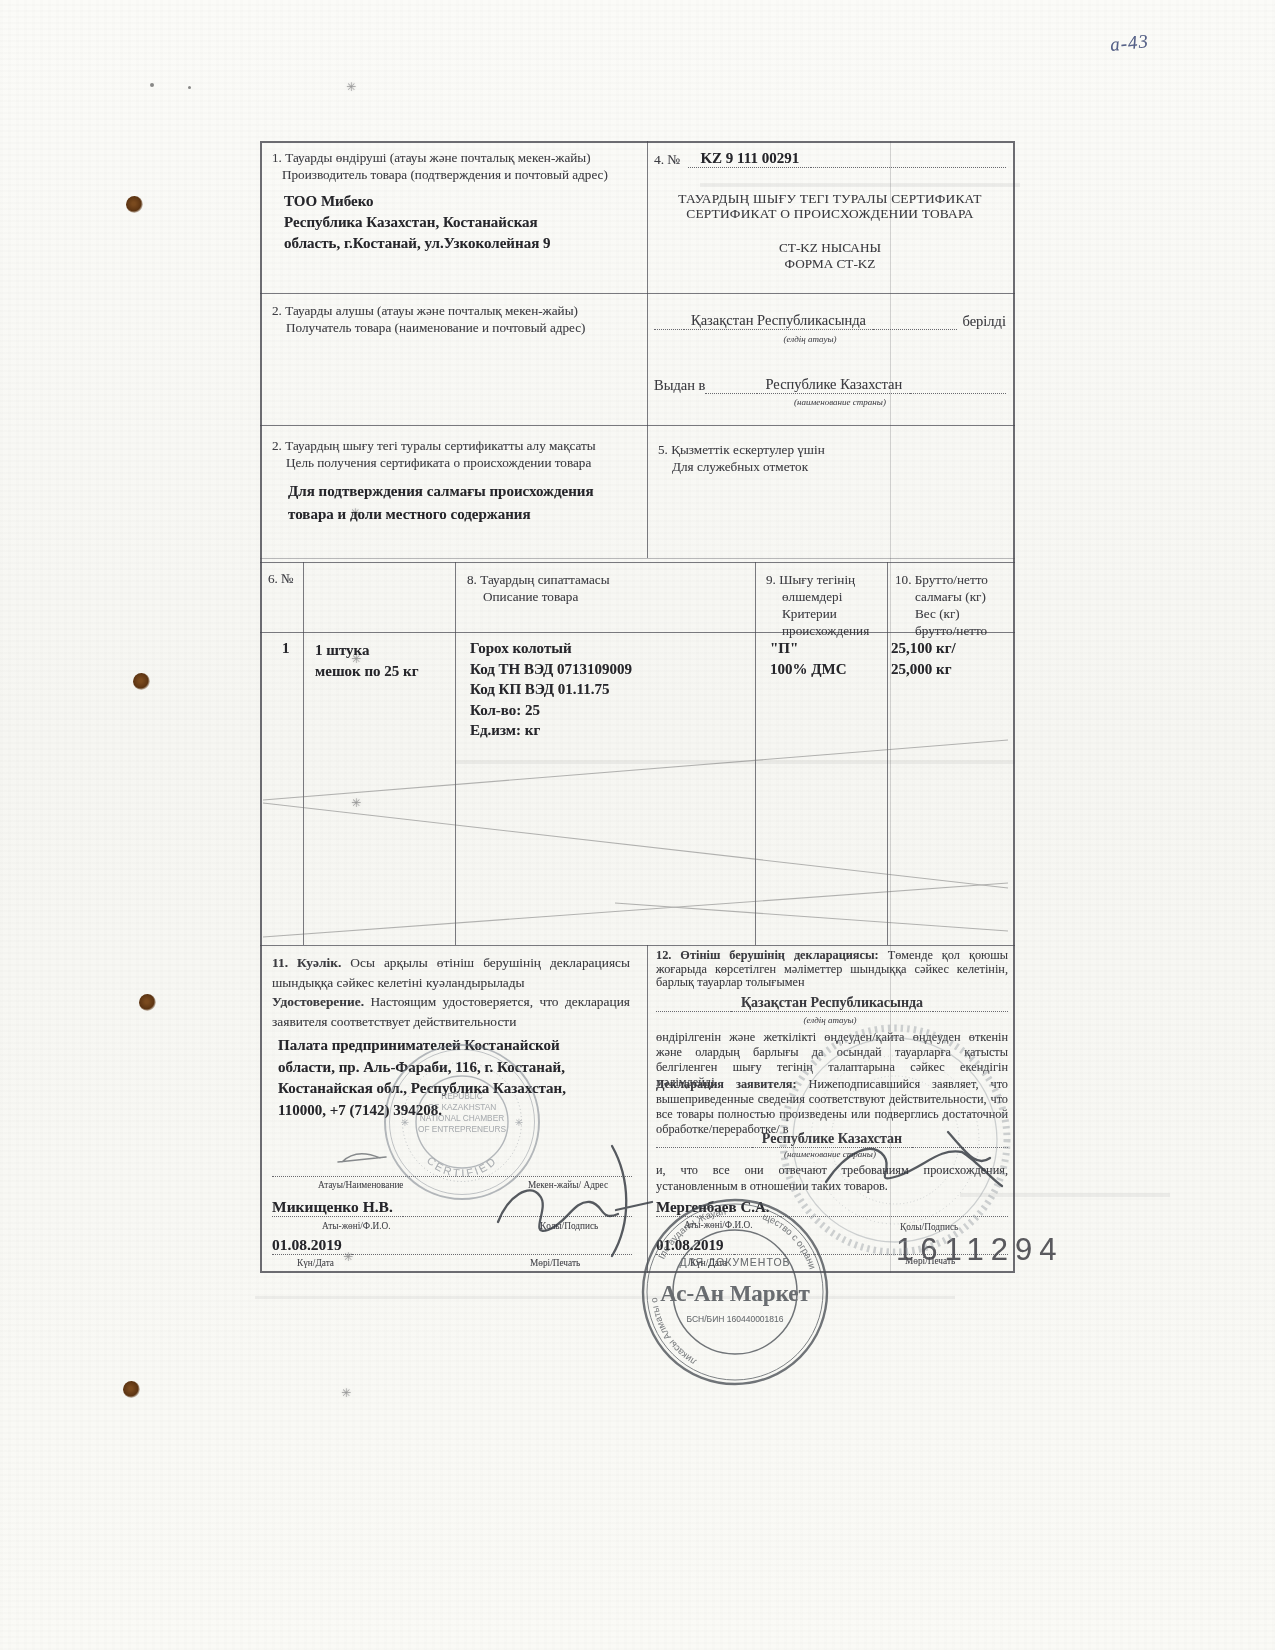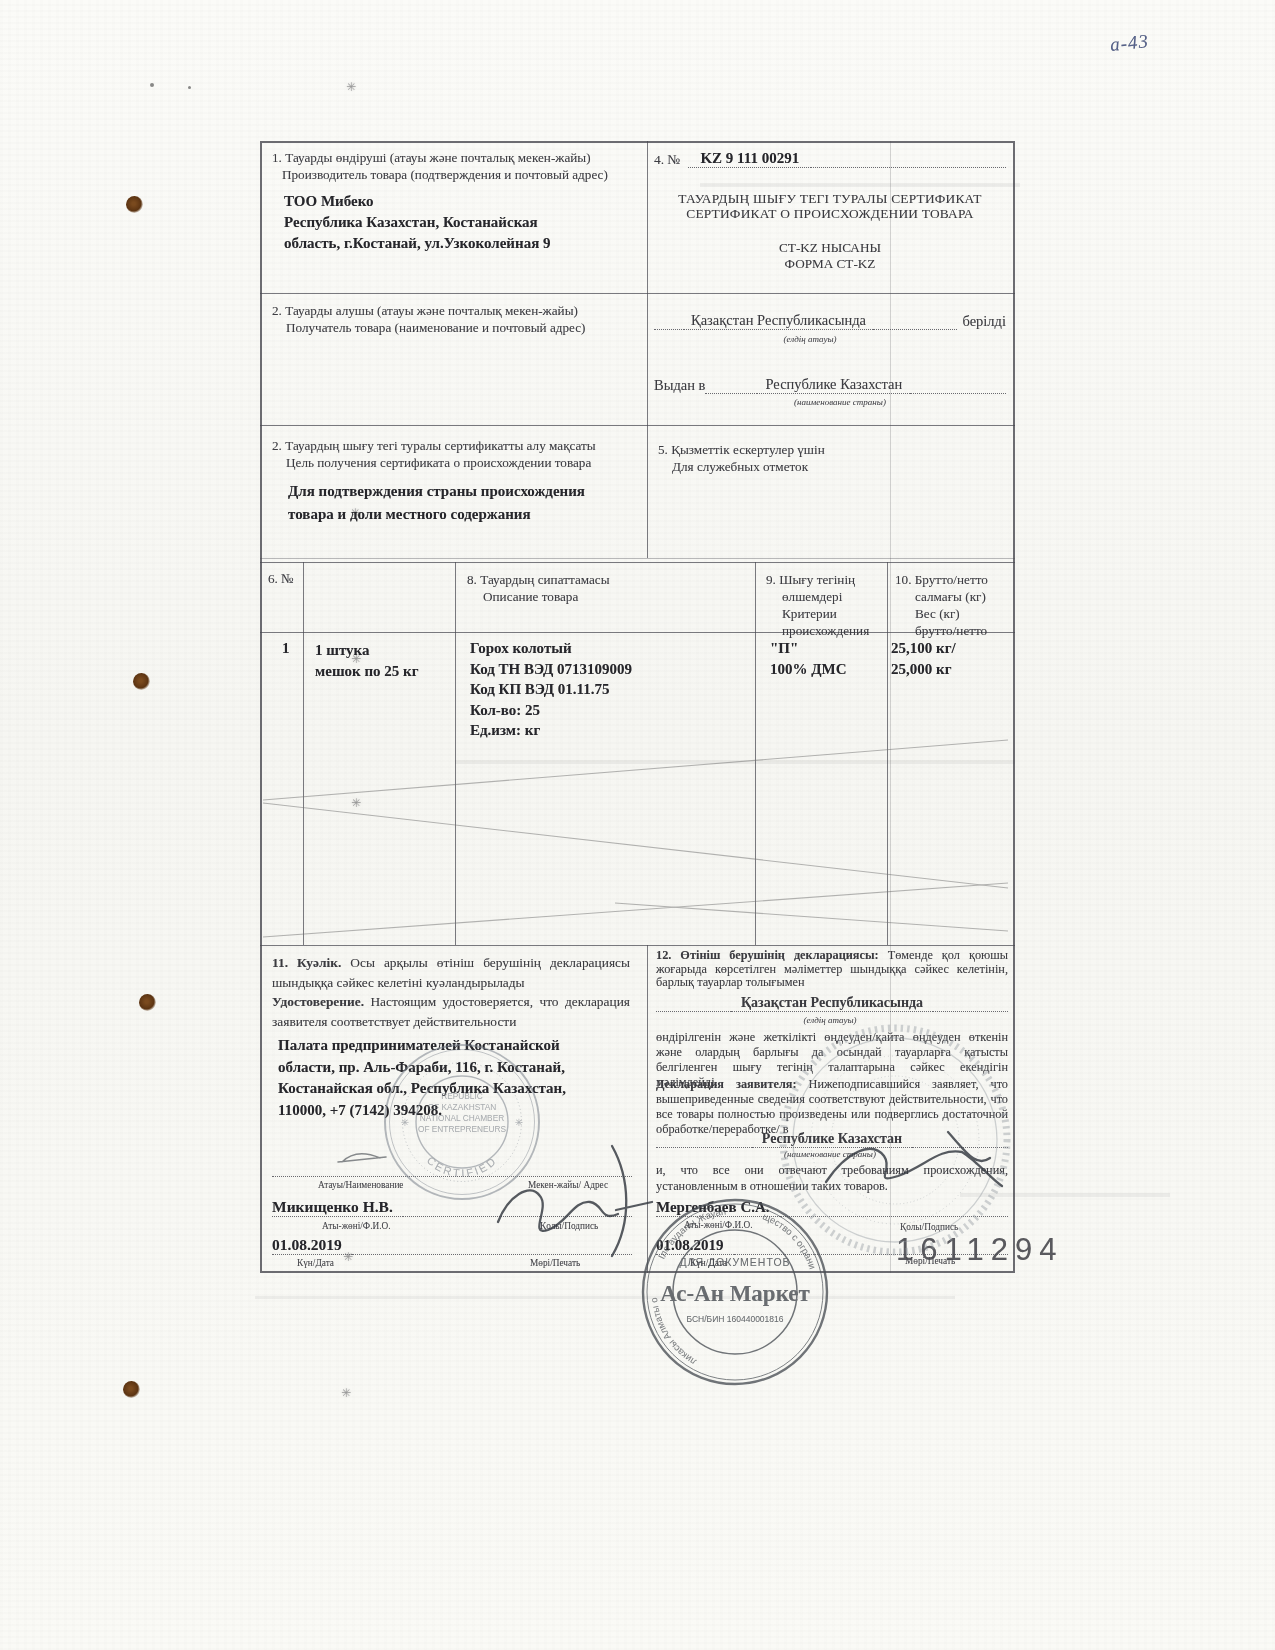--- a/index.html
+++ b/index.html
@@ -118,21 +118,21 @@
     <span class="dl" style="width:52px"></span>
     <span class="dl" style="padding:0 8px;font-size:14.5px">Республике Казахстан</span>
     <span class="dl grow"></span>
   </div>
   <div class="abs note" style="left:745px;top:397px;width:190px">(наименование страны)</div>
 
   <div class="abs" style="left:272px;top:438px;width:372px">
     <div class="lbl">2. Тауардың шығу тегі туралы сертификатты алу мақсаты</div>
     <div class="lbl" style="padding-left:14px">Цель получения сертификата о происхождении товара</div>
     <div style="margin-top:9px;padding-left:16px;line-height:23px">
-      <div class="val">Для подтверждения страны происхождения</div>
+      <div class="val">Для подтверждения салмағы происхождения</div>
       <div class="val">товара и доли местного содержания</div>
     </div>
   </div>
 
   <div class="abs" style="left:658px;top:442px;width:300px">
     <div class="lbl">5. Қызметтік ескертулер үшін</div>
     <div class="lbl" style="padding-left:14px">Для служебных отметок</div>
   </div>
 
   <div class="abs lbl" style="left:268px;top:571px;width:34px">6. №</div>

